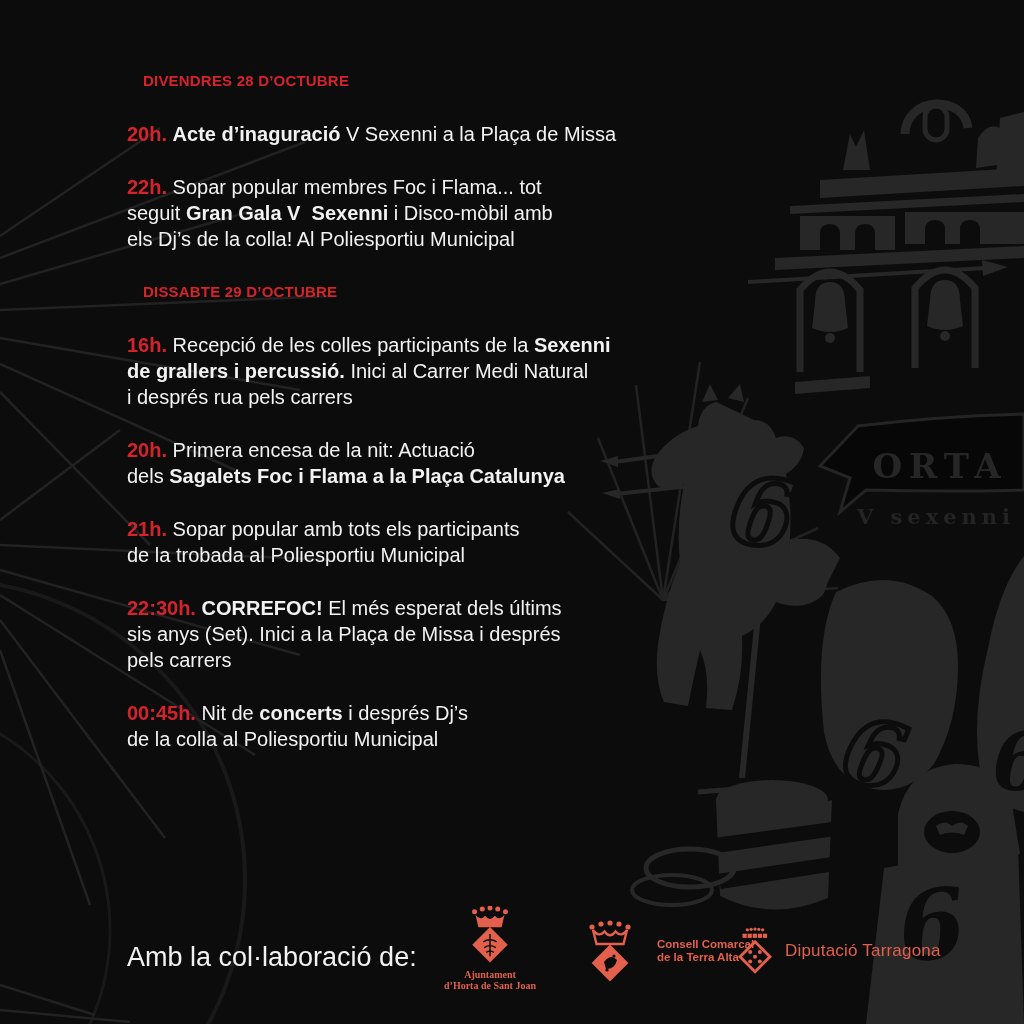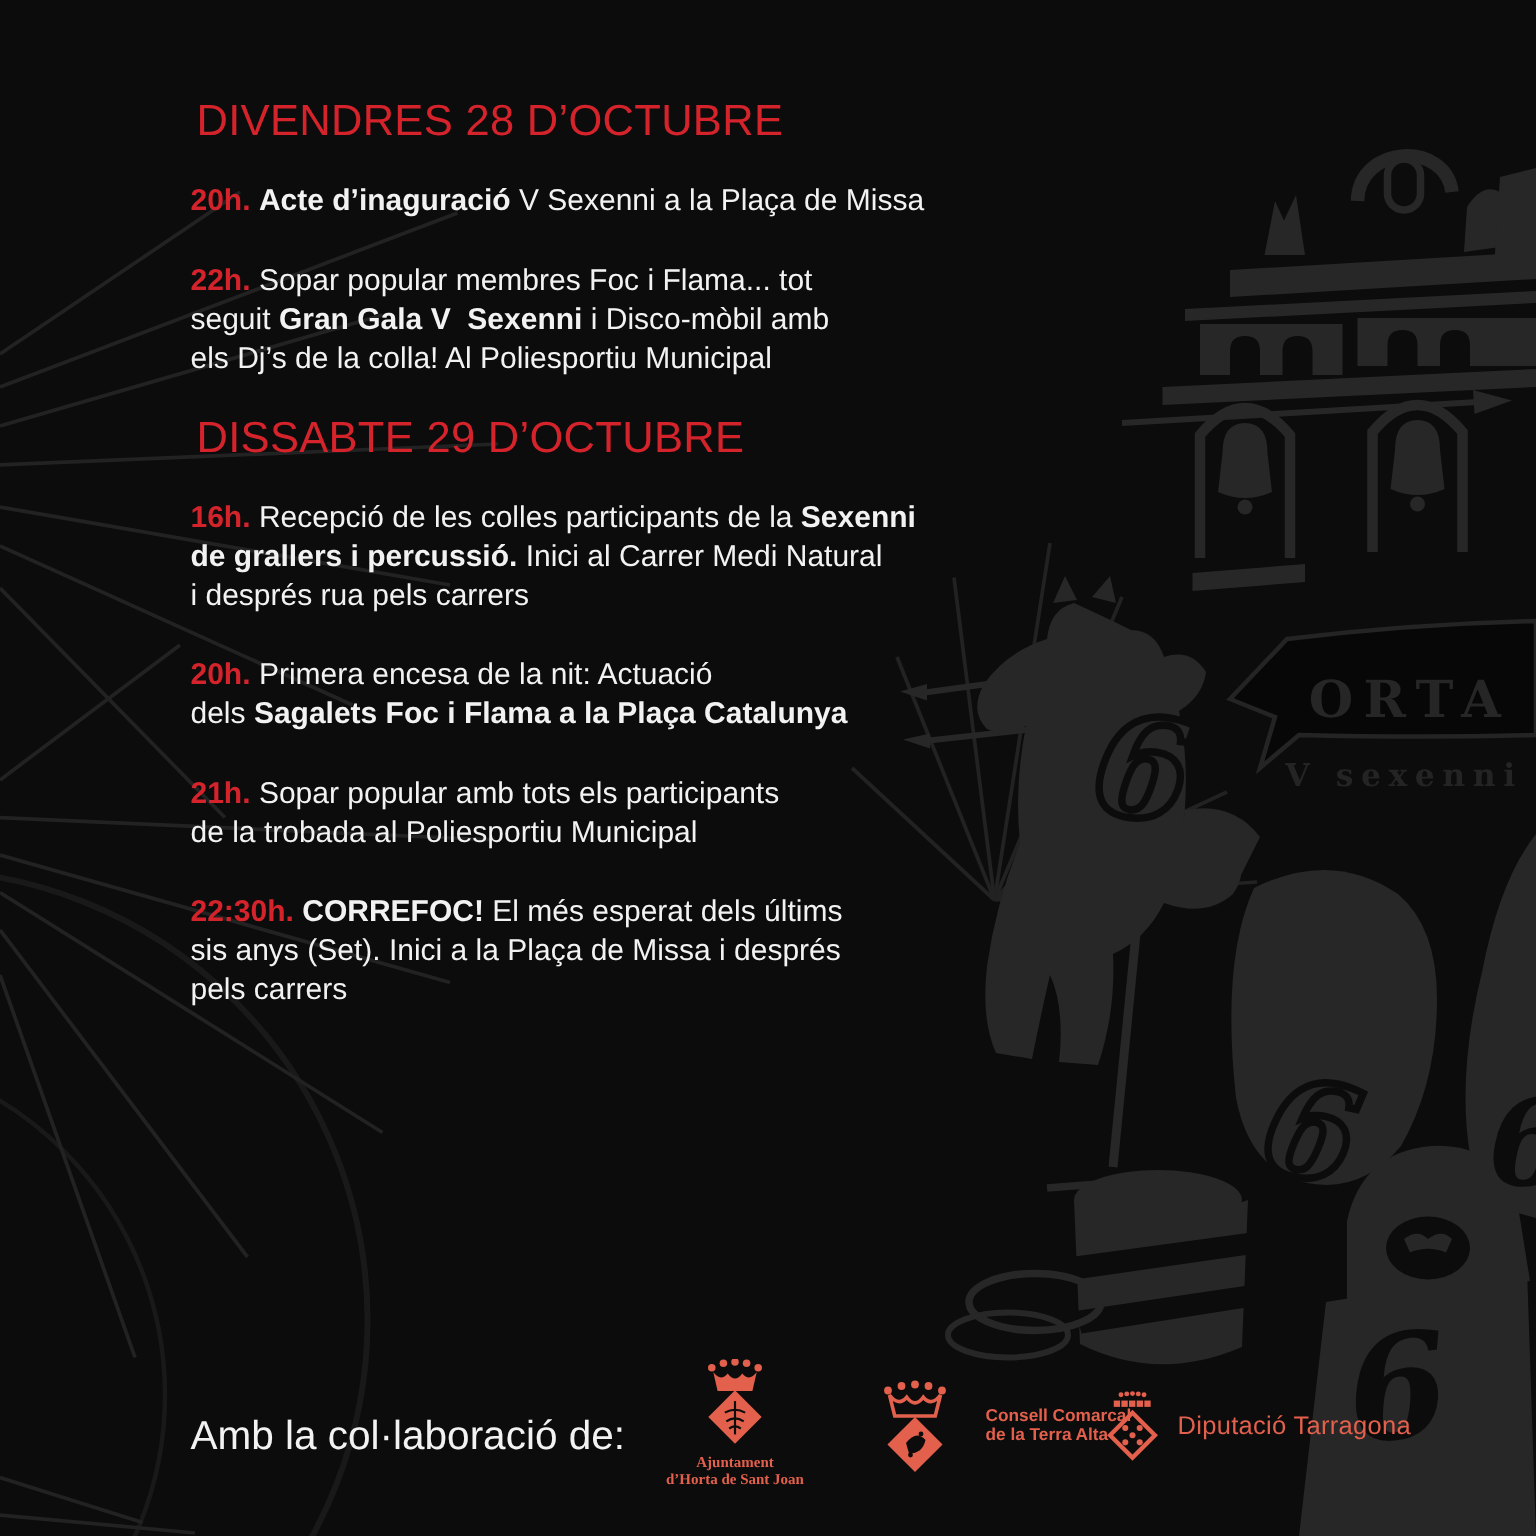--- a/index.html
+++ b/index.html
@@ -21,22 +21,22 @@
   .banner-title{font-family:"DejaVu Serif",serif;font-weight:700;font-size:34px;letter-spacing:7px;fill:#262626;}
   .banner-subtitle{font-family:"DejaVu Serif",serif;font-weight:700;font-size:21px;letter-spacing:5px;fill:#242424;}
   .numeral{font-family:"DejaVu Serif",serif;font-weight:700;font-style:italic;}
   .n-outline{fill:var(--wm);stroke:var(--bg);stroke-width:5;}
   .n-solid{fill:var(--bg);}
   .n1{font-size:92px;} .n2{font-size:88px;} .n3{font-size:96px;} .n4{font-size:80px;}
 
   
   .content{position:absolute;left:127px;top:68px;width:600px;}
   .day-heading{
-    font-size:29px;line-height:26px;font-weight:400;color:var(--red);
-    margin:27px 4px;letter-spacing:.2px;
+    font-size:15px;line-height:26px;font-weight:700;color:var(--red);
+    margin:27px 16px;letter-spacing:.2px;
   }
   .day-heading:first-child{margin-top:0;}
   .event{
     font-size:20px;line-height:26px;color:var(--text);
     margin:0 0 27px;white-space:pre-wrap;
   }
   .event .time{color:var(--red);font-weight:700;}
   .event strong{font-weight:700;}
 
   
@@ -171,20 +171,21 @@
 
   <main class="content">
       <h2 class="day-heading">DIVENDRES 28 D’OCTUBRE</h2>
       <p class="event"><span class="time">20h.</span> <strong>Acte d’inaguració</strong><span> V Sexenni a la Plaça de Missa</span></p>
       <p class="event"><span class="time">22h.</span> <span>Sopar popular membres Foc i Flama... tot</span><br><span>seguit </span><strong>Gran Gala V  Sexenni</strong><span> i Disco-mòbil amb</span><br><span>els Dj’s de la colla! Al Poliesportiu Municipal</span></p>
       <h2 class="day-heading">DISSABTE 29 D’OCTUBRE</h2>
       <p class="event"><span class="time">16h.</span> <span>Recepció de les colles participants de la </span><strong>Sexenni</strong><br><strong>de grallers i percussió.</strong><span> Inici al Carrer Medi Natural</span><br><span>i després rua pels carrers</span></p>
       <p class="event"><span class="time">20h.</span> <span>Primera encesa de la nit: Actuació</span><br><span>dels </span><strong>Sagalets Foc i Flama a la Plaça Catalunya</strong></p>
       <p class="event"><span class="time">21h.</span> <span>Sopar popular amb tots els participants</span><br><span>de la trobada al Poliesportiu Municipal</span></p>
       <p class="event"><span class="time">22:30h.</span> <strong>CORREFOC!</strong><span> El més esperat dels últims</span><br><span>sis anys (Set). Inici a la Plaça de Missa i després</span><br><span>pels carrers</span></p>
+      <p class="event"><span class="time">00:45h.</span> <span>Nit de </span><strong>concerts</strong><span> i després Dj’s</span><br><span>de la colla al Poliesportiu Municipal</span></p>
     </main>
 
   <footer>
     <div class="collab">Amb la col·laboració de:</div>
 
     <div class="sponsor sponsor-ajuntament">
       <svg width="44" height="58" viewBox="0 0 44 60" aria-hidden="true">
         <g class="lg-fill" transform="translate(22,13)">
           <circle cx="-16" cy="-7" r="2.6"></circle>
             <circle cx="-8" cy="-10" r="2.6"></circle>

